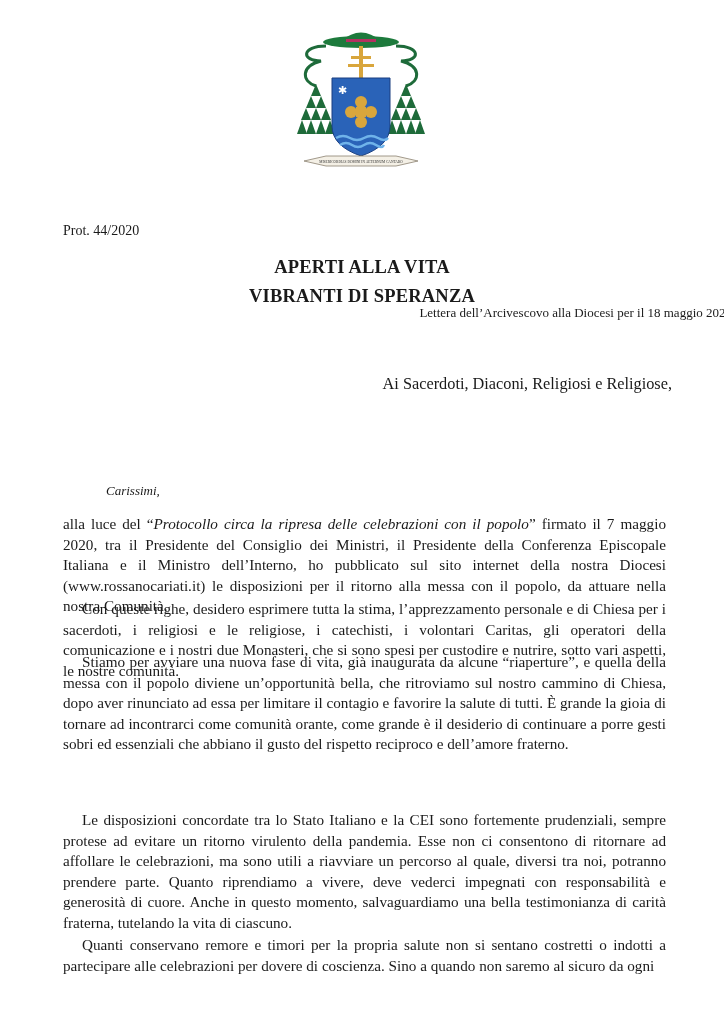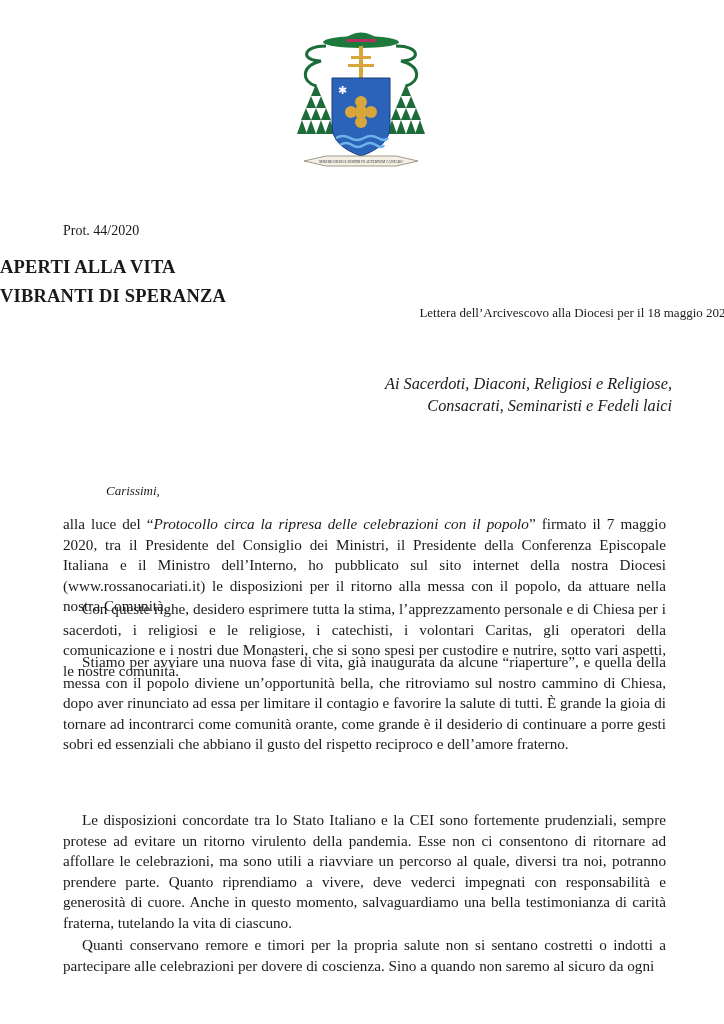--- a/index.html
+++ b/index.html
@@ -2,25 +2,25 @@
 <html><head>
 <meta charset="utf-8">
 <style>
   html, body { margin: 0; padding: 0; background: #ffffff; }
   body {
     width: 724px; height: 1024px; position: relative; overflow: hidden;
     font-family: "Liberation Serif", serif; color: #1a1a1a;
   }
   .crest { position: absolute; left: 296px; top: 26px; width: 130px; height: 150px; }
   .prot { position: absolute; left: 63px; top: 223px; font-size: 14px; text-align: center; }
-  .title { position: absolute; left: 0; width: 724px; text-align: left; font-weight: bold; font-size: 18.5px; letter-spacing: 0.2px; }
+  .title { position: absolute; left: 0; width: 724px; text-align: center; font-weight: bold; font-size: 18.5px; letter-spacing: 0.2px; }
   .t1 { top: 257px; }
   .t2 { top: 286px; }
   .subtitle { position: absolute; left: 8px; width: 724px; text-align: right; top: 305px; font-size: 13px; }
-  .addressee { position: absolute; right: 52px; top: 373px; text-align: right; font-style: italic; font-size: 16.3px; line-height: 22px; }
+  .addressee { position: absolute; right: 52px; top: 373px; text-align: right; font-size: 16.3px; line-height: 22px; }
   .greeting { position: absolute; left: 106px; top: 483px; font-style: italic; font-size: 13px; }
   .body { position: absolute; left: 63px; width: 603px; font-size: 15.2px; line-height: 20.6px; text-align: justify; }
   .p1 { top: 514px; }
   .p2 { top: 599px; text-indent: 19px; }
   .p3 { top: 652px; text-indent: 19px; }
   .p4 { top: 810px; text-indent: 19px; }
   .p5 { top: 935px; text-indent: 19px; }
   .it { font-style: italic; }
 </style>
 </head>
@@ -84,21 +84,20 @@
 
 <div class="prot">Prot. 44/2020</div>
 
 <div class="title t1">APERTI ALLA VITA</div>
 <div class="title t2">VIBRANTI DI SPERANZA</div>
 
 <div class="subtitle">Lettera dell’Arcivescovo alla Diocesi per il 18 maggio 2020</div>
 
 <div class="addressee">
   <div>Ai Sacerdoti, Diaconi, Religiosi e Religiose,</div>
-  <div>Consacrati, Seminaristi e Fedeli laici</div>
 </div>
 
 <div class="greeting">Carissimi,</div>
 
 <div class="body p1"><span>alla luce del “</span><span class="it">Protocollo circa la ripresa delle celebrazioni con il popolo</span><span>” firmato il 7 maggio 2020, tra il Presidente del Consiglio dei Ministri, il Presidente della Conferenza Episcopale Italiana e il Ministro dell’Interno, ho pubblicato sul sito internet della nostra Diocesi (www.rossanocariati.it) le disposizioni per il ritorno alla messa con il popolo, da attuare nella nostra Comunità.</span></div>
 
 <div class="body p2">Con queste righe, desidero esprimere tutta la stima, l’apprezzamento personale e di Chiesa per i sacerdoti, i religiosi e le religiose, i catechisti, i volontari Caritas, gli operatori della comunicazione e i nostri due Monasteri, che si sono spesi per custodire e nutrire, sotto vari aspetti, le nostre comunità.</div>
 <div class="body p3">Stiamo per avviare una nuova fase di vita, già inaugurata da alcune “riaperture”, e quella della messa con il popolo diviene un’opportunità bella, che ritroviamo sul nostro cammino di Chiesa, dopo aver rinunciato ad essa per limitare il contagio e favorire la salute di tutti. È grande la gioia di tornare ad incontrarci come comunità orante, come grande è il desiderio di continuare a porre gesti sobri ed essenziali che abbiano il gusto del rispetto reciproco e dell’amore fraterno.</div>
 <div class="body p4">Le disposizioni concordate tra lo Stato Italiano e la CEI sono fortemente prudenziali, sempre protese ad evitare un ritorno virulento della pandemia. Esse non ci consentono di ritornare ad affollare le celebrazioni, ma sono utili a riavviare un percorso al quale, diversi tra noi, potranno prendere parte. Quanto riprendiamo a vivere, deve vederci impegnati con responsabilità e generosità di cuore. Anche in questo momento, salvaguardiamo una bella testimonianza di carità fraterna, tutelando la vita di ciascuno.</div>
 <div class="body p5">Quanti conservano remore e timori per la propria salute non si sentano costretti o indotti a partecipare alle celebrazioni per dovere di coscienza. Sino a quando non saremo al sicuro da ogni</div>

